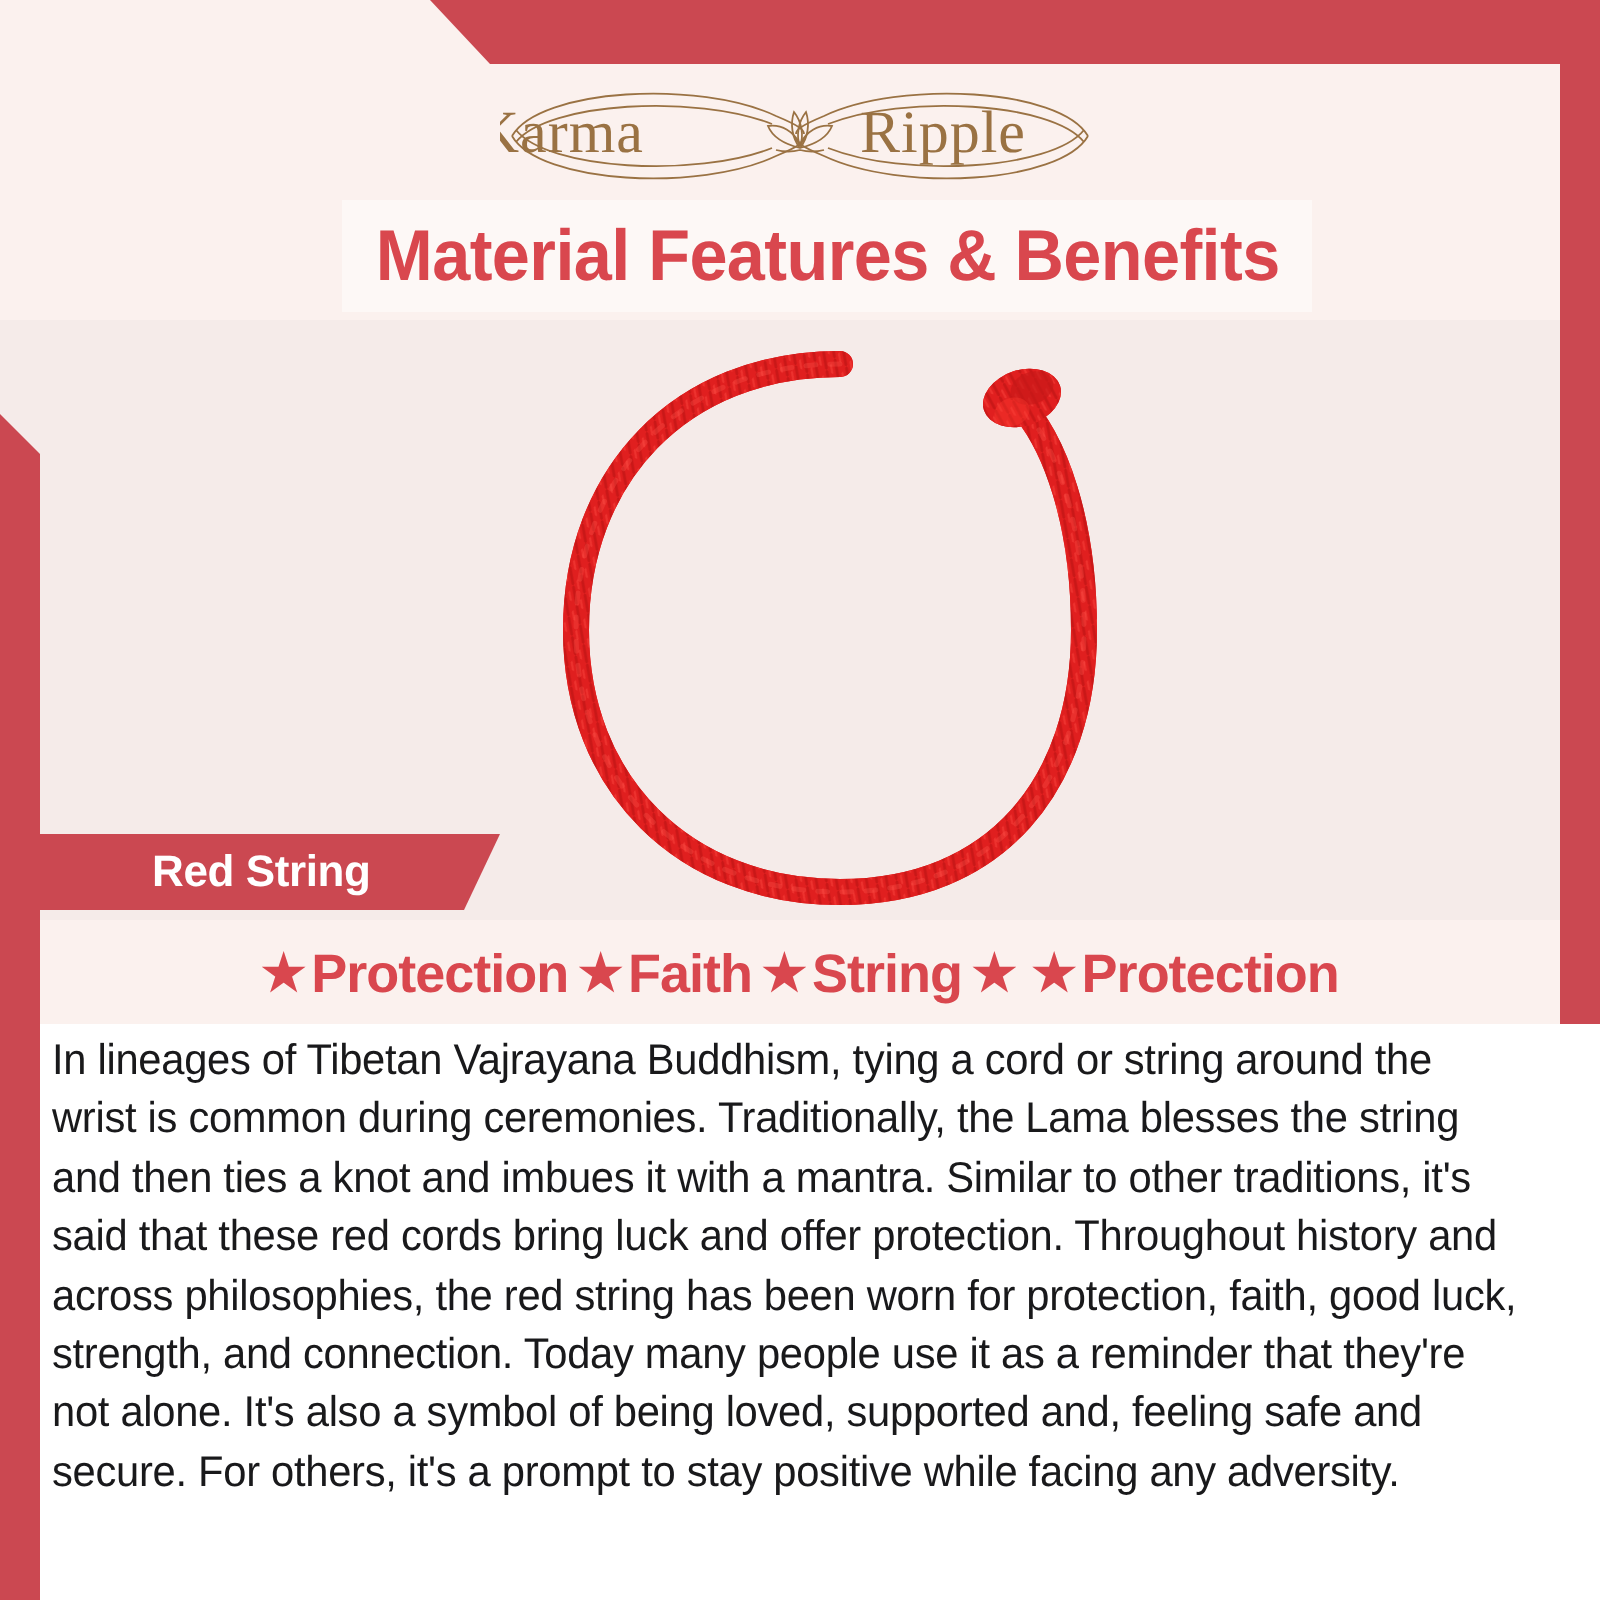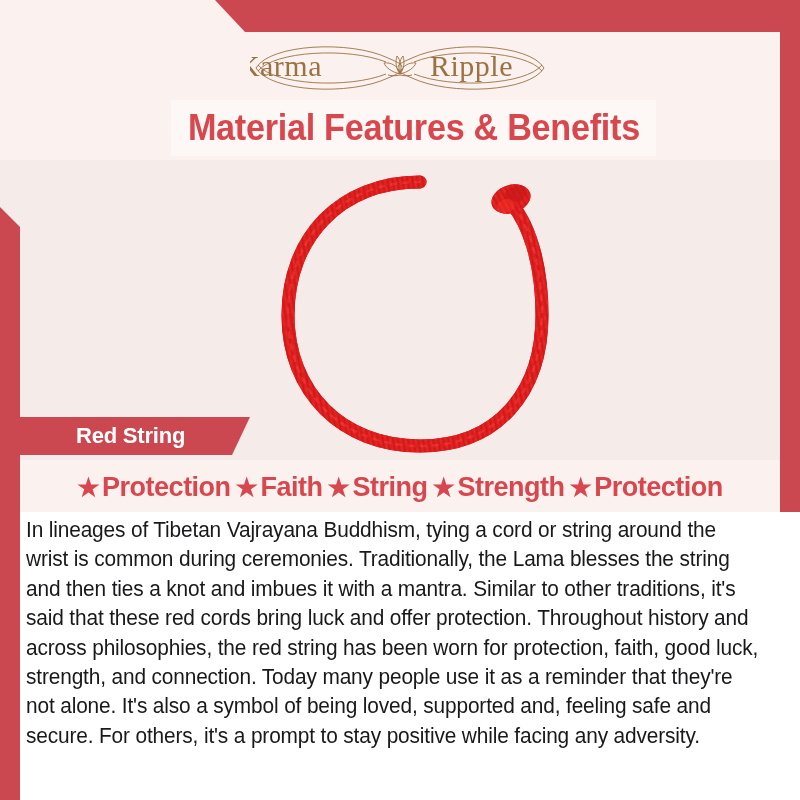--- a/index.html
+++ b/index.html
@@ -217,21 +217,20 @@
     <div class="feature">
       <span class="star">★</span>
       <span>Faith</span>
     </div>
     <div class="feature">
       <span class="star">★</span>
       <span>String</span>
     </div>
     <div class="feature">
       <span class="star">★</span>
-      <span>Strength</span>
     </div>
     <div class="feature">
       <span class="star">★</span>
       <span>Protection</span>
     </div>
   </div>
 
   <div class="body-card">
     <p class="body-text">In lineages of Tibetan Vajrayana Buddhism, tying a cord or string around the wrist is common during ceremonies. Traditionally, the Lama blesses the string and then ties a knot and imbues it with a mantra. Similar to other traditions, it's said that these red cords bring luck and offer protection. Throughout history and across philosophies, the red string has been worn for protection, faith, good luck, strength, and connection. Today many people use it as a reminder that they're not alone. It's also a symbol of being loved, supported and, feeling safe and secure. For others, it's a prompt to stay positive while facing any adversity.</p>
   </div>

